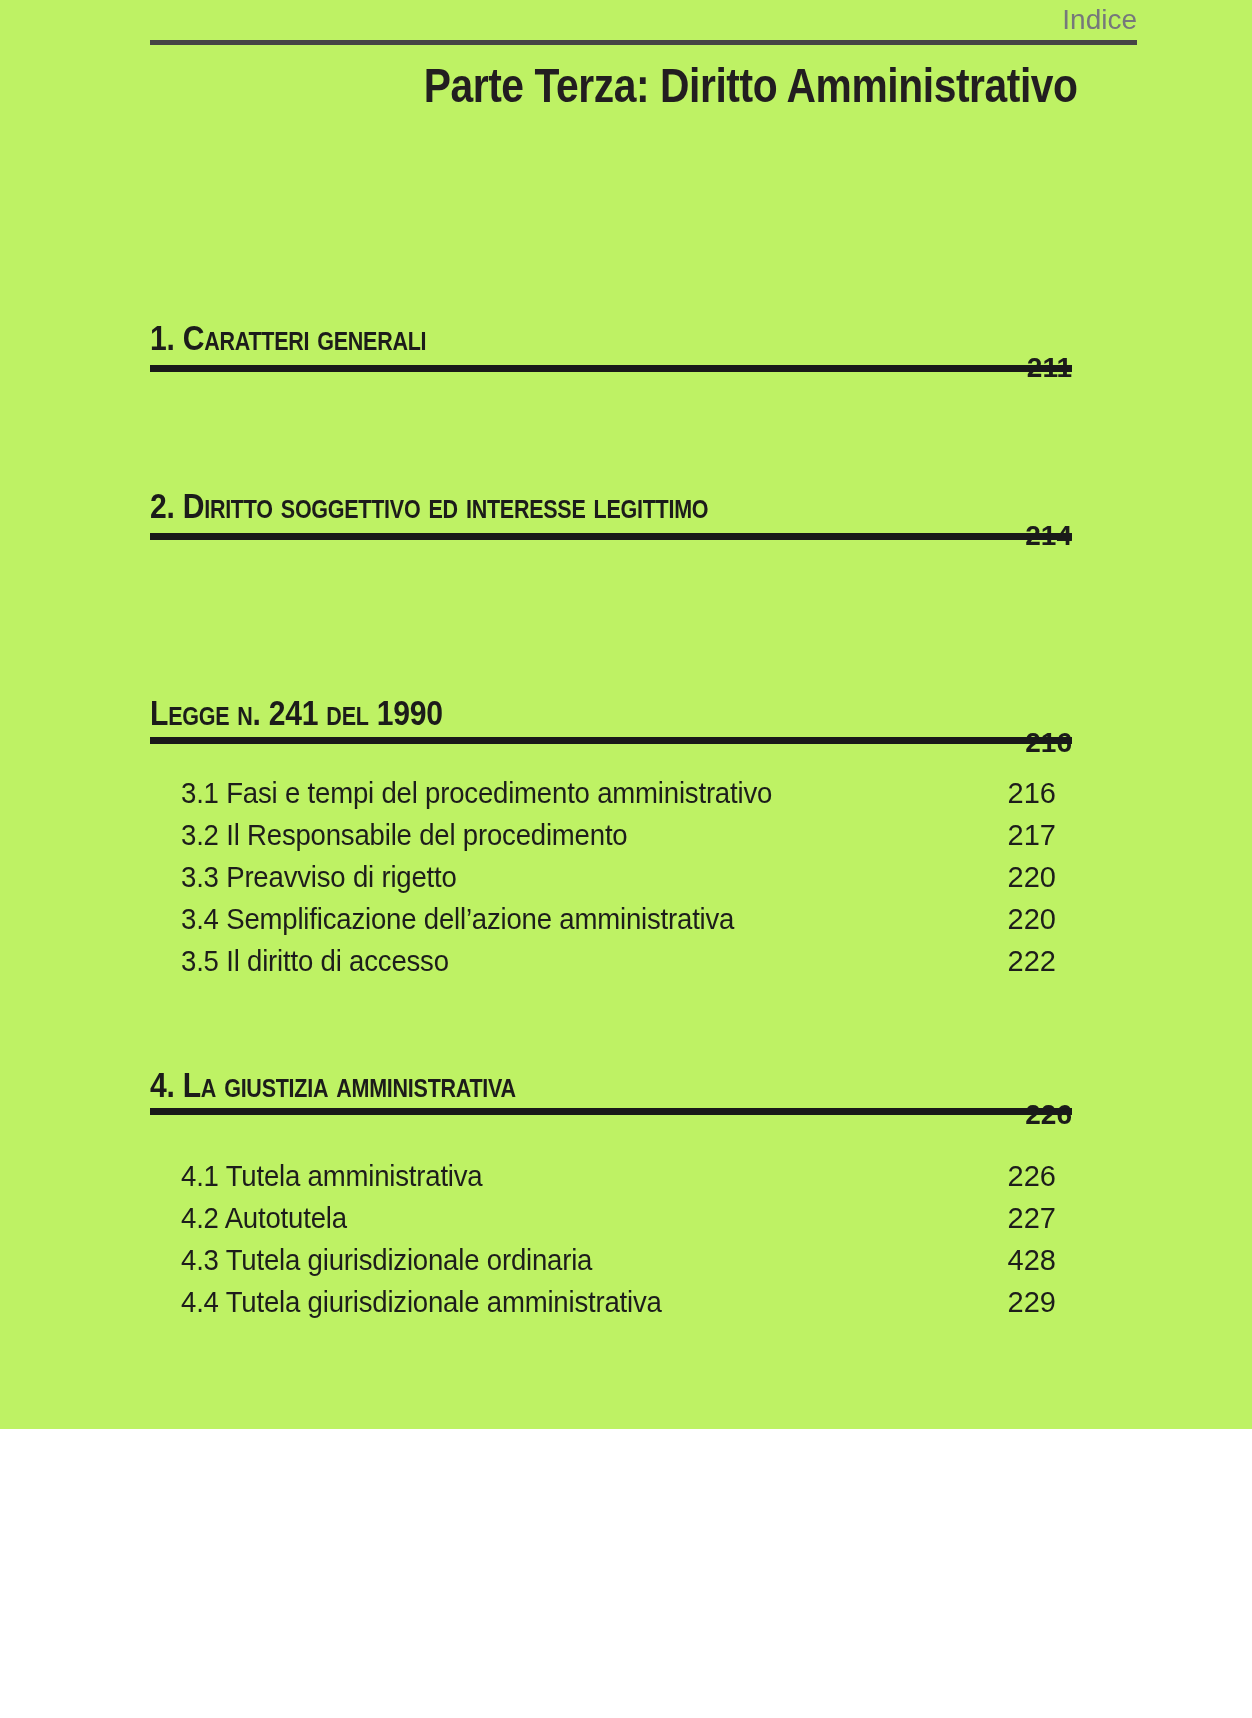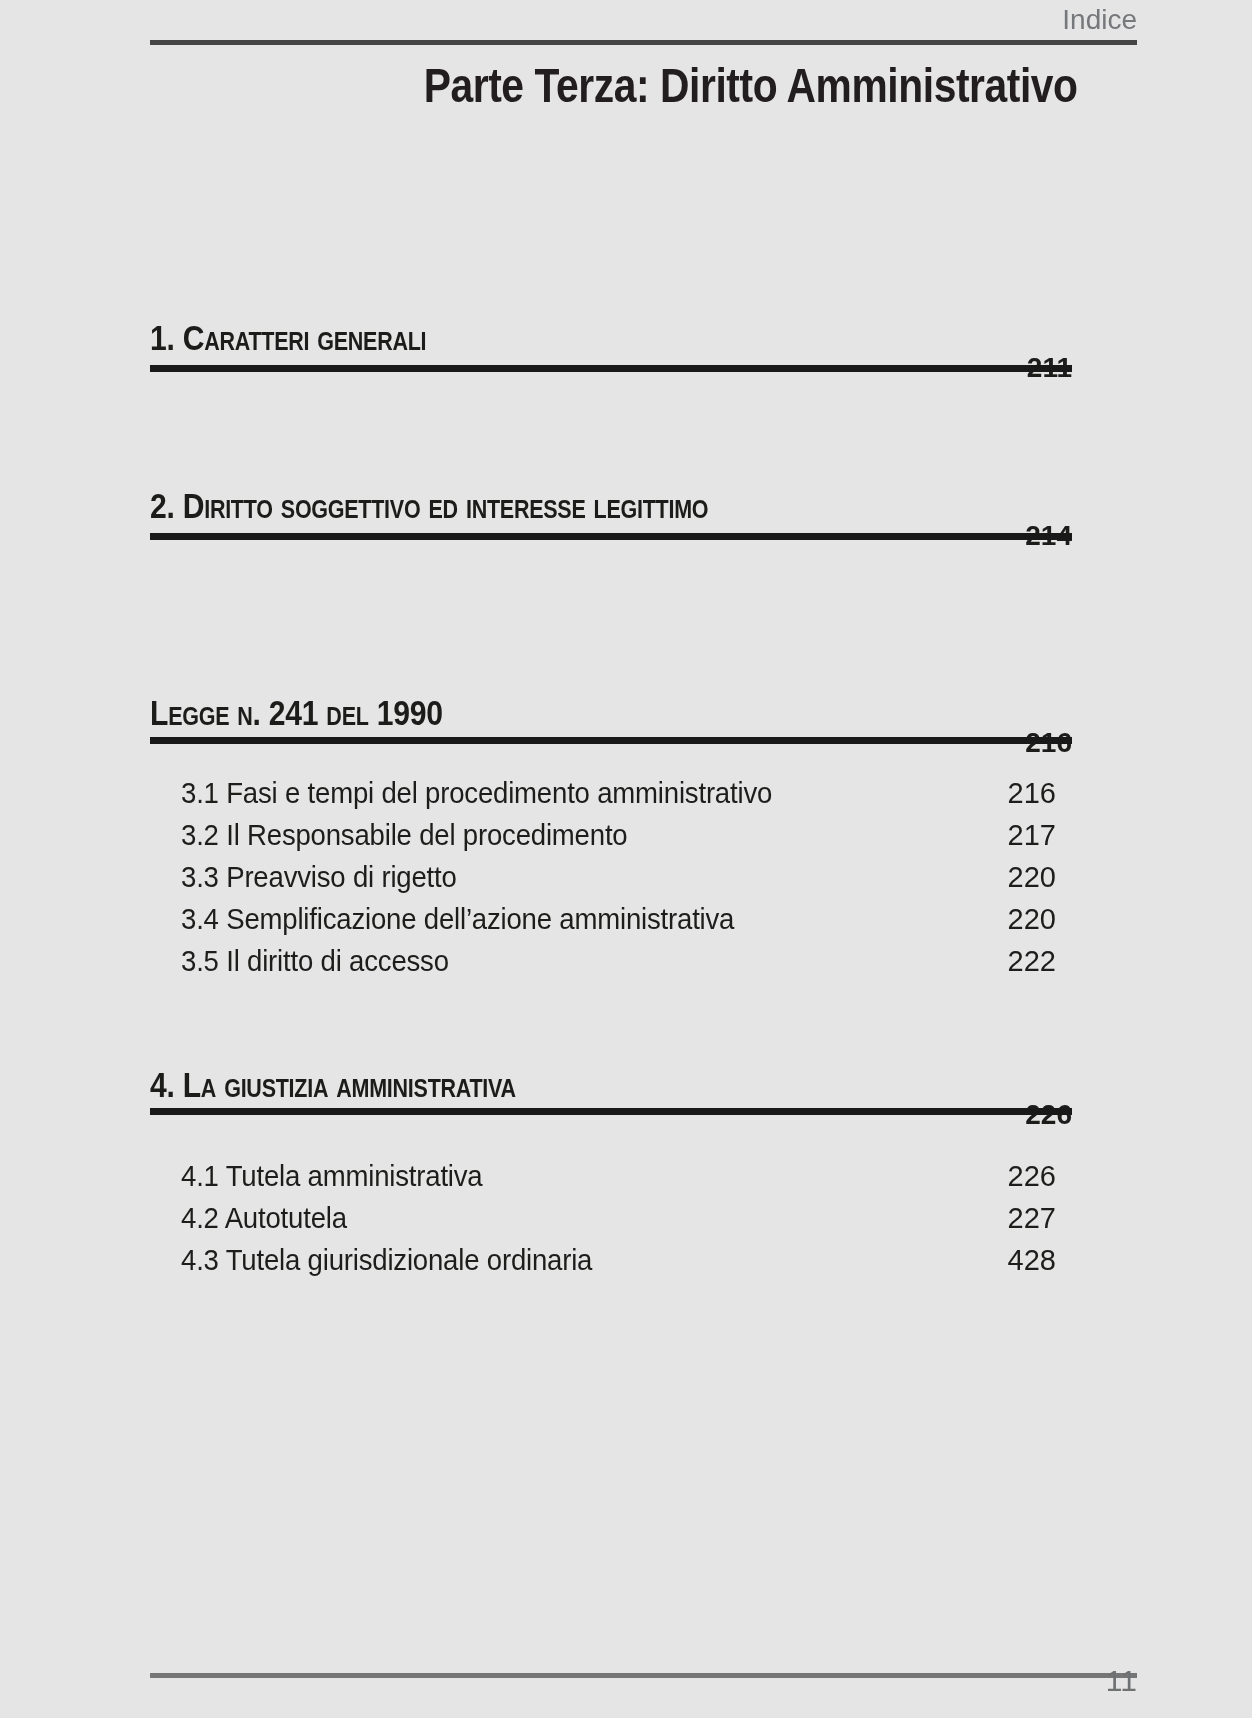--- a/index.html
+++ b/index.html
@@ -7,22 +7,22 @@
     --muted: #76787b;
     --rule-dark: #191919;
     --rule-header: #454545;
     --rule-footer: #767676;
   }
   * { margin: 0; padding: 0; box-sizing: border-box; }
   html, body { background: #ffffff; }
   .page {
     position: relative;
     width: 1252px;
-    height: 1718px;
-    background: #e5e5e5;
+    height: 1429px;
+    background: #bef264;
     font-family: "Liberation Sans", sans-serif;
     color: var(--text);
     overflow: hidden;
     text-decoration: underline;
   }
   
   .running-head {
     position: absolute;
     top: 6px;
     right: 115px;
@@ -195,18 +195,22 @@
       <span class="item-page">226</span>
     </div>
     <div class="item">
       <span class="item-label">4.2 Autotutela</span>
       <span class="item-page">227</span>
     </div>
     <div class="item">
       <span class="item-label">4.3 Tutela giurisdizionale ordinaria</span>
       <span class="item-page">428</span>
     </div>
+    <div class="item">
+      <span class="item-label">4.4 Tutela giurisdizionale amministrativa</span>
+      <span class="item-page">229</span>
+    </div>
   </div>
 
   <div class="footer-rule"></div>
   <div class="folio">11</div>
 
 </div>
 
 </body></html>

